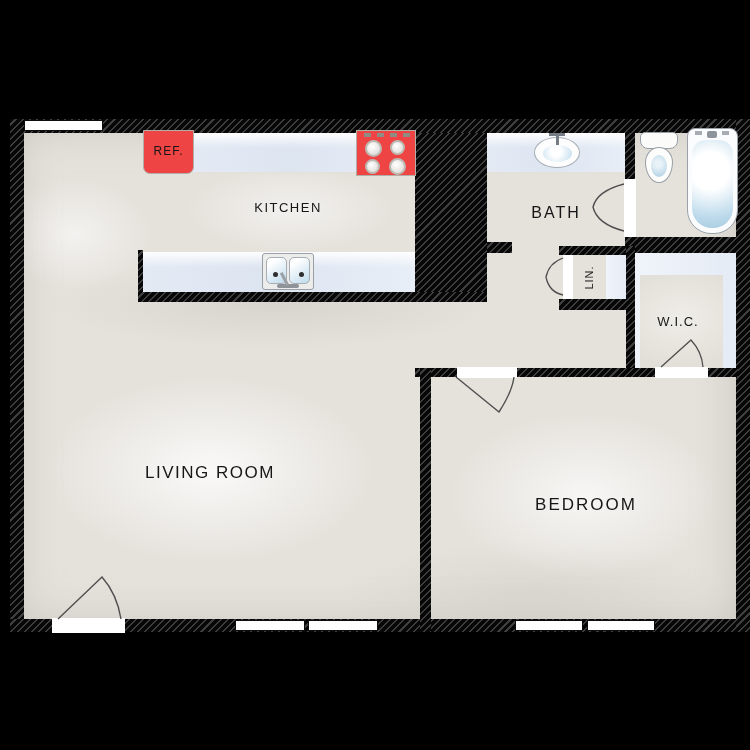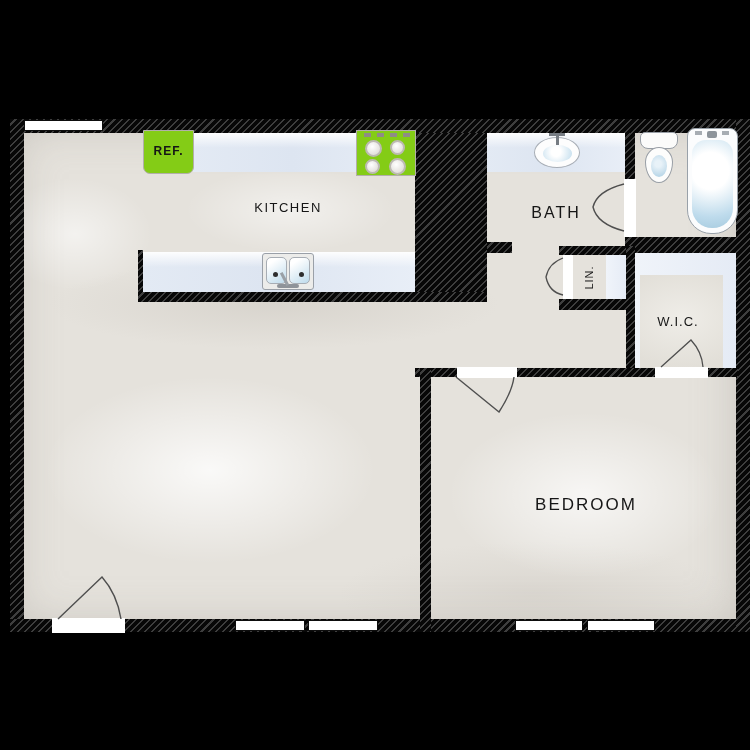--- a/index.html
+++ b/index.html
@@ -25,21 +25,21 @@
   
   .counter{background:
       linear-gradient(180deg, rgba(255,255,255,.95), rgba(255,255,255,0) 38%),
       linear-gradient(90deg,#e3eaf4,#dde5f1 45%,#e8eef7);}
   .shelf{background:linear-gradient(90deg,#f0f4fa,#e5ebf5);}
   .wicfloor{background:radial-gradient(ellipse 70px 50px at 50% 45%, #efede8, #e2dfd8);}
   
   .lbl{color:#161616;letter-spacing:1.5px;text-align:center;line-height:1.15;
        font-family:"Liberation Sans",sans-serif;white-space:nowrap;}
   
-  .whitebox{background:#84cc16;border:1px solid #b2afa9;box-sizing:border-box;font-weight:bold;}
+  .whitebox{background:#ef4444;border:1px solid #b2afa9;box-sizing:border-box;}
   .burner{position:absolute;width:17px;height:17px;border-radius:50%;
           border:2px solid #bdbab3;background:radial-gradient(circle at 40% 35%,#fff,#d8d5cf);box-sizing:border-box;}
   .knob{position:absolute;top:2px;width:7px;height:4px;background:#8f8c86;}
   .bowl{position:absolute;border-radius:5px;border:1px solid #a7adb4;
         background:linear-gradient(145deg,#ffffff 20%,#bedbec);box-sizing:border-box;}
   .drain{position:absolute;width:5px;height:5px;border-radius:50%;background:#2e2e2e;}
 </style>
 </head>
 <body>
 
@@ -132,15 +132,16 @@
     <path d="M 624 184 Q 597 191 593 207 Q 597 224 624 231" fill="none" stroke="#4f4f4f" stroke-width="1.4"></path>
     <path d="M 563 258 Q 549 263 546 277 Q 549 292 563 295" fill="none" stroke="#4f4f4f" stroke-width="1.3"></path>
     <path d="M 661 367 L 691 340 Q 702 352 703 367" fill="none" stroke="#4f4f4f" stroke-width="1.3"></path>
     <path d="M 456 377 L 499 412 Q 512 392 514 377" fill="none" stroke="#4f4f4f" stroke-width="1.4"></path>
   </svg>
 
   <div class="abs lbl" style="left:218px;top:201px;width:140px;font-size:13px;">KITCHEN</div>
   <div class="abs lbl" style="left:516px;top:204px;width:80px;font-size:16px;letter-spacing:2px;">BATH</div>
   <div class="abs lbl" style="left:560px;top:270px;width:60px;height:15px;font-size:11px;letter-spacing:1px;transform:rotate(-90deg);">LIN.</div>
   <div class="abs lbl" style="left:638px;top:315px;width:80px;font-size:13px;letter-spacing:1px;">W.I.C.</div>
+  <div class="abs lbl" style="left:130px;top:463px;width:160px;font-size:17px;">LIVING ROOM</div>
   <div class="abs lbl" style="left:516px;top:488px;width:140px;font-size:17px;letter-spacing:2px;margin-top:7px;">BEDROOM</div>
 
 </div>
 
 </body></html>

